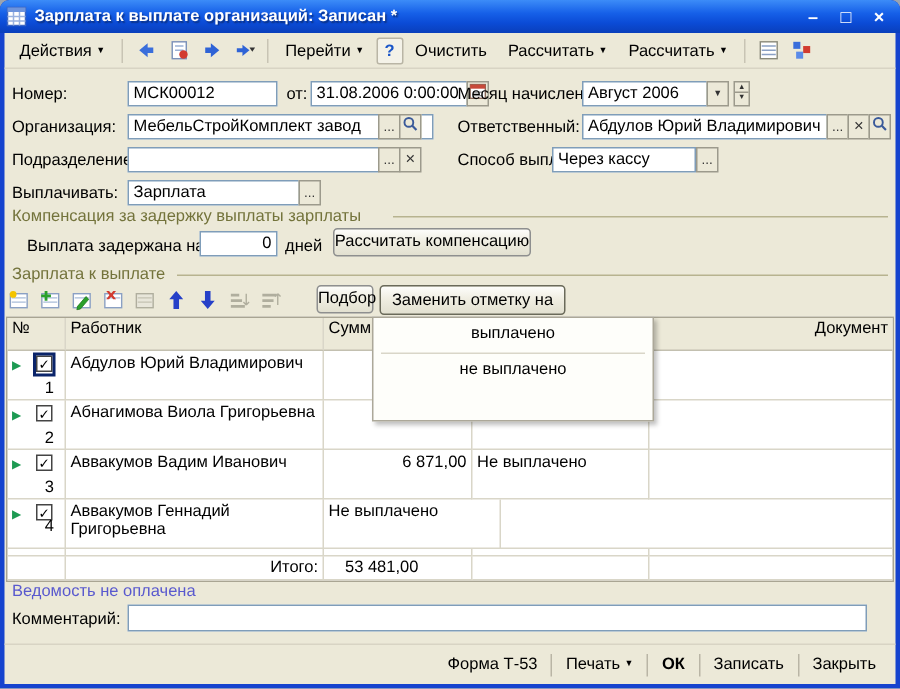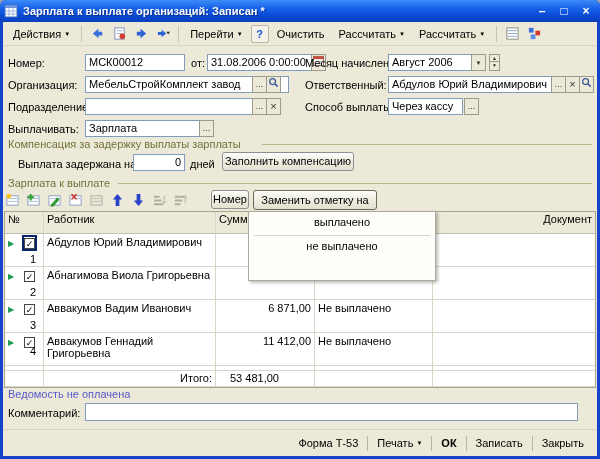--- a/index.html
+++ b/index.html
@@ -202,29 +202,29 @@
   <span class="sbtn" style="left:551px; top:76px;">...</span>
   <span class="sbtn" style="left:565px; top:76px; font-size:11px; line-height:15px;">×</span>
   <span class="sbtn" style="left:579px; top:76px; padding:0;">
     <svg width="11" height="11" viewBox="0 0 12 12">
         <circle cx="5" cy="5" r="3.2" fill="none" stroke="#3A5A9A" stroke-width="1.4"></circle>
         <line x1="7.5" y1="7.5" x2="10.5" y2="10.5" stroke="#3A5A9A" stroke-width="1.6"></line>
       </svg>
   </span>
 
   <span class="lbl" style="left:305px; top:101px;">Способ выплаты:</span>
-  <div class="input" style="left:388px; top:98px; width:75px;">Через кассу</div>
+  <div class="input" style="left:368px; top:98px; width:96px;">Через кассу</div>
   <span class="sbtn" style="left:464px; top:98px;">...</span>
 
   <span class="grp-title" style="left:8px; top:138px;">Компенсация за задержку выплаты зарплаты</span>
   <div class="grp-line" style="left:262px; top:144px; width:330px;"></div>
   <span class="lbl" style="left:18px; top:158px;">Выплата задержана на</span>
   <div class="input num-right" style="left:133px; top:154px; width:52px;">0</div>
   <span class="lbl" style="left:190px; top:158px;">дней</span>
-  <div class="xpbtn" style="left:222px; top:152px; width:132px; height:19px; line-height:17px;">Заполнить компенсацию</div>
+  <div class="xpbtn" style="left:222px; top:152px; width:132px; height:19px; line-height:17px;">Рассчитать компенсацию</div>
 
   <span class="grp-title" style="left:8px; top:177px;">Зарплата к выплате</span>
   <div class="grp-line" style="left:118px; top:183px; width:474px;"></div>
 
   <div class="ttool">
     <span class="ic">
       <svg width="15" height="14" viewBox="0 0 16 15">
           <rect x="2" y="3" width="12" height="10" fill="#fff" stroke="#8AA0C4"></rect>
           <line x1="3" y1="6" x2="13" y2="6" stroke="#A8BCD8"></line>
           <line x1="3" y1="9" x2="13" y2="9" stroke="#A8BCD8"></line>
@@ -280,21 +280,21 @@
     </span>
     <span class="ic">
       <svg width="15" height="14" viewBox="0 0 16 15">
           <line x1="2" y1="4" x2="12" y2="4" stroke="#B0AE9E" stroke-width="2"></line>
           <line x1="2" y1="8" x2="10" y2="8" stroke="#B0AE9E" stroke-width="2"></line>
           <line x1="2" y1="12" x2="8" y2="12" stroke="#B0AE9E" stroke-width="2"></line>
           <path d="M13 3 V11 M13 3 L11 5 M13 3 L15 5" stroke="#B0AE9E" fill="none"></path>
         </svg>
     </span>
   </div>
-  <div class="xpbtn" style="left:211px; top:190px; width:38px; height:19px; line-height:17px;">Номер</div>
+  <div class="xpbtn" style="left:211px; top:190px; width:38px; height:19px; line-height:17px;">Подбор</div>
   <div class="xpbtn" style="left:253px; top:190px; width:124px; height:20px; line-height:18px; border-color:#6A6A5A;">
     <span>Заменить отметку на ...</span><span style="font-size:6px; vertical-align:2px; margin-left:4px;">▼</span>
   </div>
 
   <div class="table">
     <div class="trow thead">
       <div class="cell c-num">№</div>
       <div class="cell c-name">Работник</div>
       <div class="cell c-sum">Сумма</div>
       <div class="cell c-status"></div>
@@ -337,21 +337,20 @@
       <div class="cell c-doc"></div>
     </div>
 
     <div class="trow tdata">
       <div class="cell c-num">
         <span class="marker">▶</span>
         <span class="cbwrap"><span class="cb">✓</span></span>
         <span class="rownum" style="bottom:8px;">4</span>
       </div>
       <div class="cell c-name" style="white-space:normal;">Аввакумов Геннадий Григорьевна</div>
-      <div class="cell c-sum amount">11 412,00</div>
       <div class="cell c-status">Не выплачено</div>
       <div class="cell c-doc"></div>
     </div>
 
     <div class="trow tspace">
       <div class="cell c-num"></div>
         <div class="cell c-name"></div>
         <div class="cell c-sum"></div>
         <div class="cell c-status"></div>
         <div class="cell c-doc"></div>

